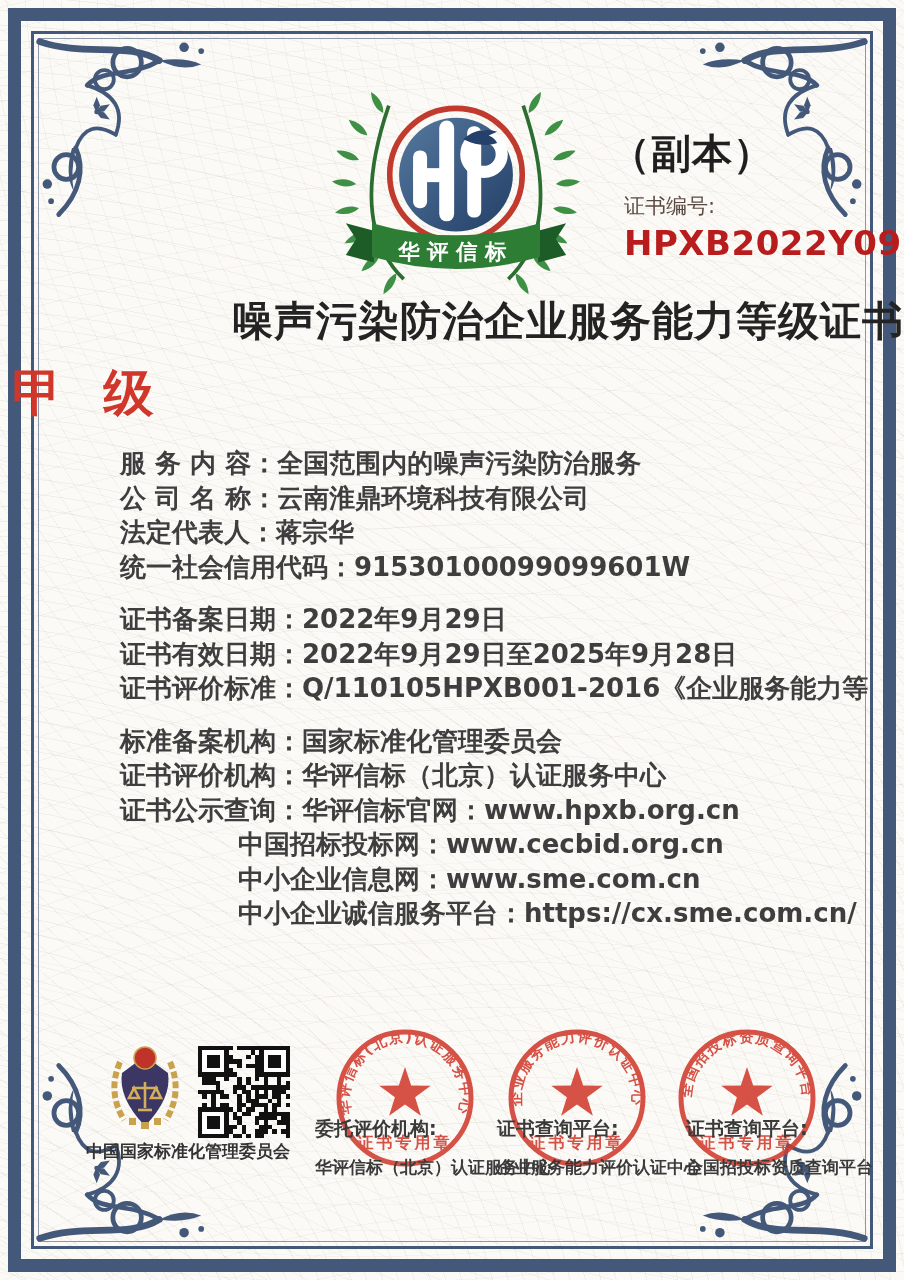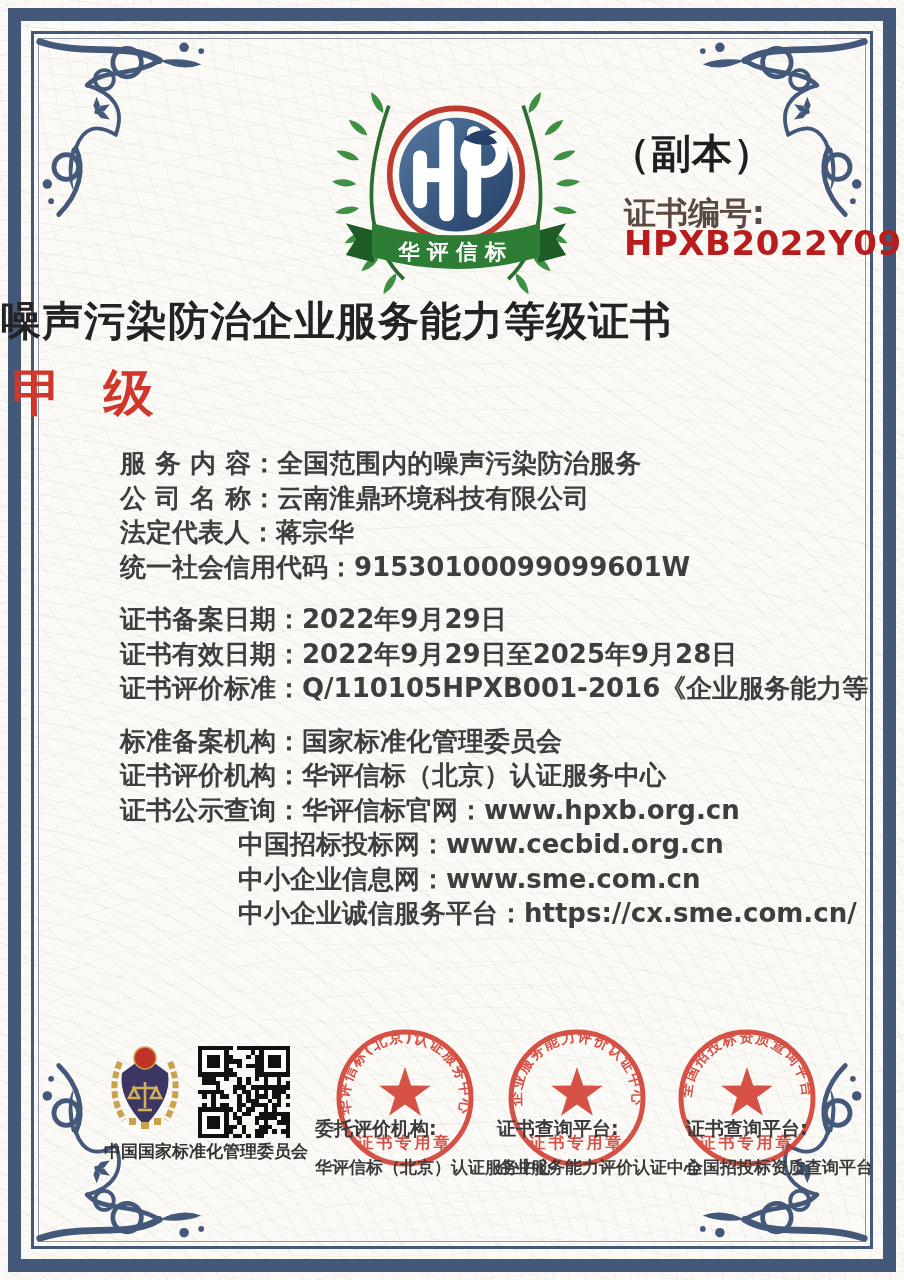--- a/index.html
+++ b/index.html
@@ -35,40 +35,40 @@
   .corner.tl{left:34px;top:34px}
   .corner.tr{right:34px;top:34px;transform:scaleX(-1)}
   .corner.br{right:34px;bottom:34px;transform:scale(-1,-1)}
   .corner.bl{left:34px;bottom:34px;transform:scaleY(-1)}
 
   .logo{position:absolute;left:330px;top:86px;width:252px;height:224px;z-index:2}
 
   .copy-label{position:absolute;left:610px;top:126px;z-index:2;
     font-size:40px;font-weight:700;color:#1f1f1f;letter-spacing:1px}
   .certno-label{position:absolute;left:624px;top:192px;z-index:2;
-    font-size:32px;font-weight:700;color:#5a4a41}
+    font-size:21px;font-weight:400;color:#5a4a41}
   .certno{position:absolute;left:624px;top:223px;z-index:2;
     font-size:34px;font-weight:700;color:#b91c1c;letter-spacing:.5px}
 
-  .title{position:absolute;left:0;right:0;top:294px;z-index:2;text-align:left;
+  .title{position:absolute;left:0;right:0;top:294px;z-index:2;text-align:right;
     font-size:41px;font-weight:900;color:#232323;letter-spacing:1px}
   .grade{position:absolute;left:0;right:0;top:360px;z-index:2;
     font-size:50px;font-weight:900;color:#d0372a;letter-spacing:12px;text-indent:12px}
 
   .info{position:absolute;left:120px;top:446px;width:690px;z-index:2;
     font-size:26px;font-weight:700;line-height:34.5px;color:var(--ink)}
   .sec{margin-bottom:18px}
   .line{white-space:nowrap}
   .ind2{padding-left:142px}
   .ind3{padding-left:118px}
 
   .emblem{position:absolute;left:104px;top:1040px;width:82px;height:96px;z-index:2}
   .qr{position:absolute;left:198px;top:1046px;width:92px;height:92px;z-index:2}
   .authority-caption{position:absolute;left:86px;top:1140px;width:222px;z-index:2;
-    text-align:right;font-size:17px;font-weight:700;color:#333}
+    text-align:left;font-size:17px;font-weight:700;color:#333}
 
   .stamp{position:absolute;top:1023px;width:150px;height:150px;z-index:2;opacity:.88}
   .stamp.s0{left:330px}.stamp.s1{left:502px}.stamp.s2{left:672px}
   .ringtext{font-size:14.5px;font-weight:700;fill:#d23b2e;letter-spacing:1.5px}
   .stampbottom{font-size:16px;font-weight:700;fill:#d23b2e;letter-spacing:3px;text-anchor:middle}
 
   .stamp-caption{position:absolute;top:1116px;z-index:3;color:#3a3a3a}
   .stamp-caption .cap-label{font-size:19px;font-weight:700;margin-bottom:14px}
   .stamp-caption .cap-value{font-size:17px;font-weight:700}
   .cap0{left:315px;width:240px}

